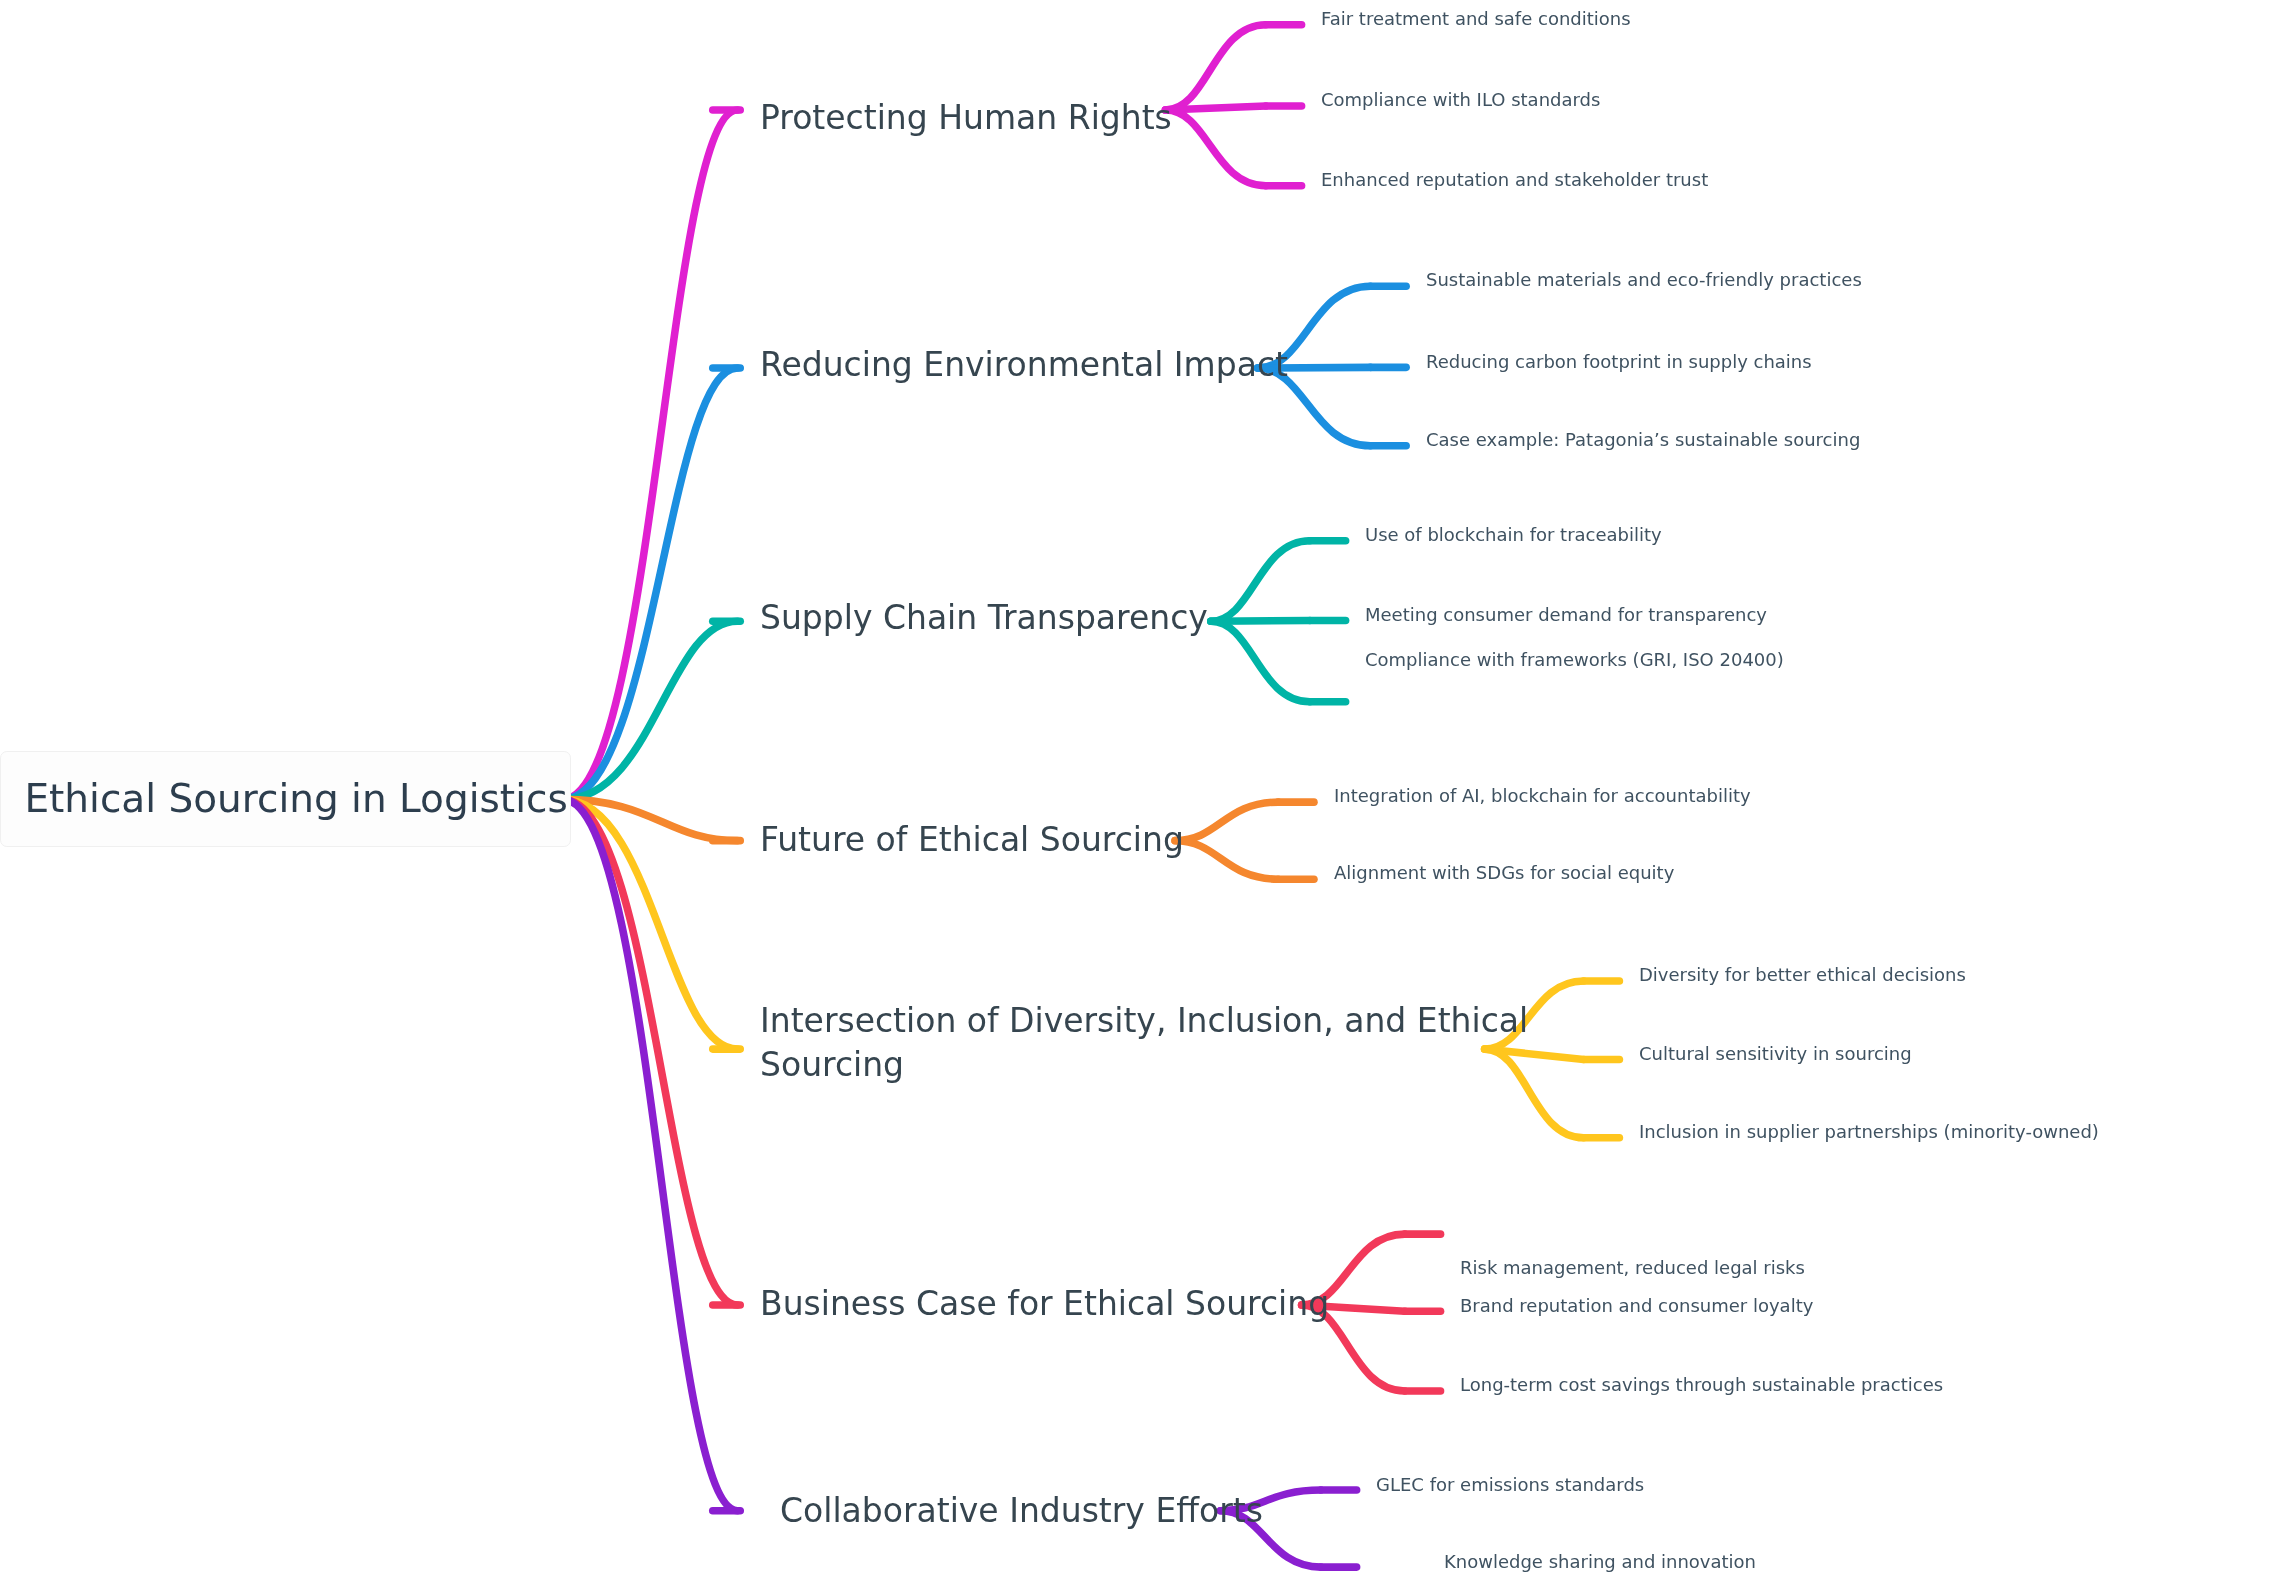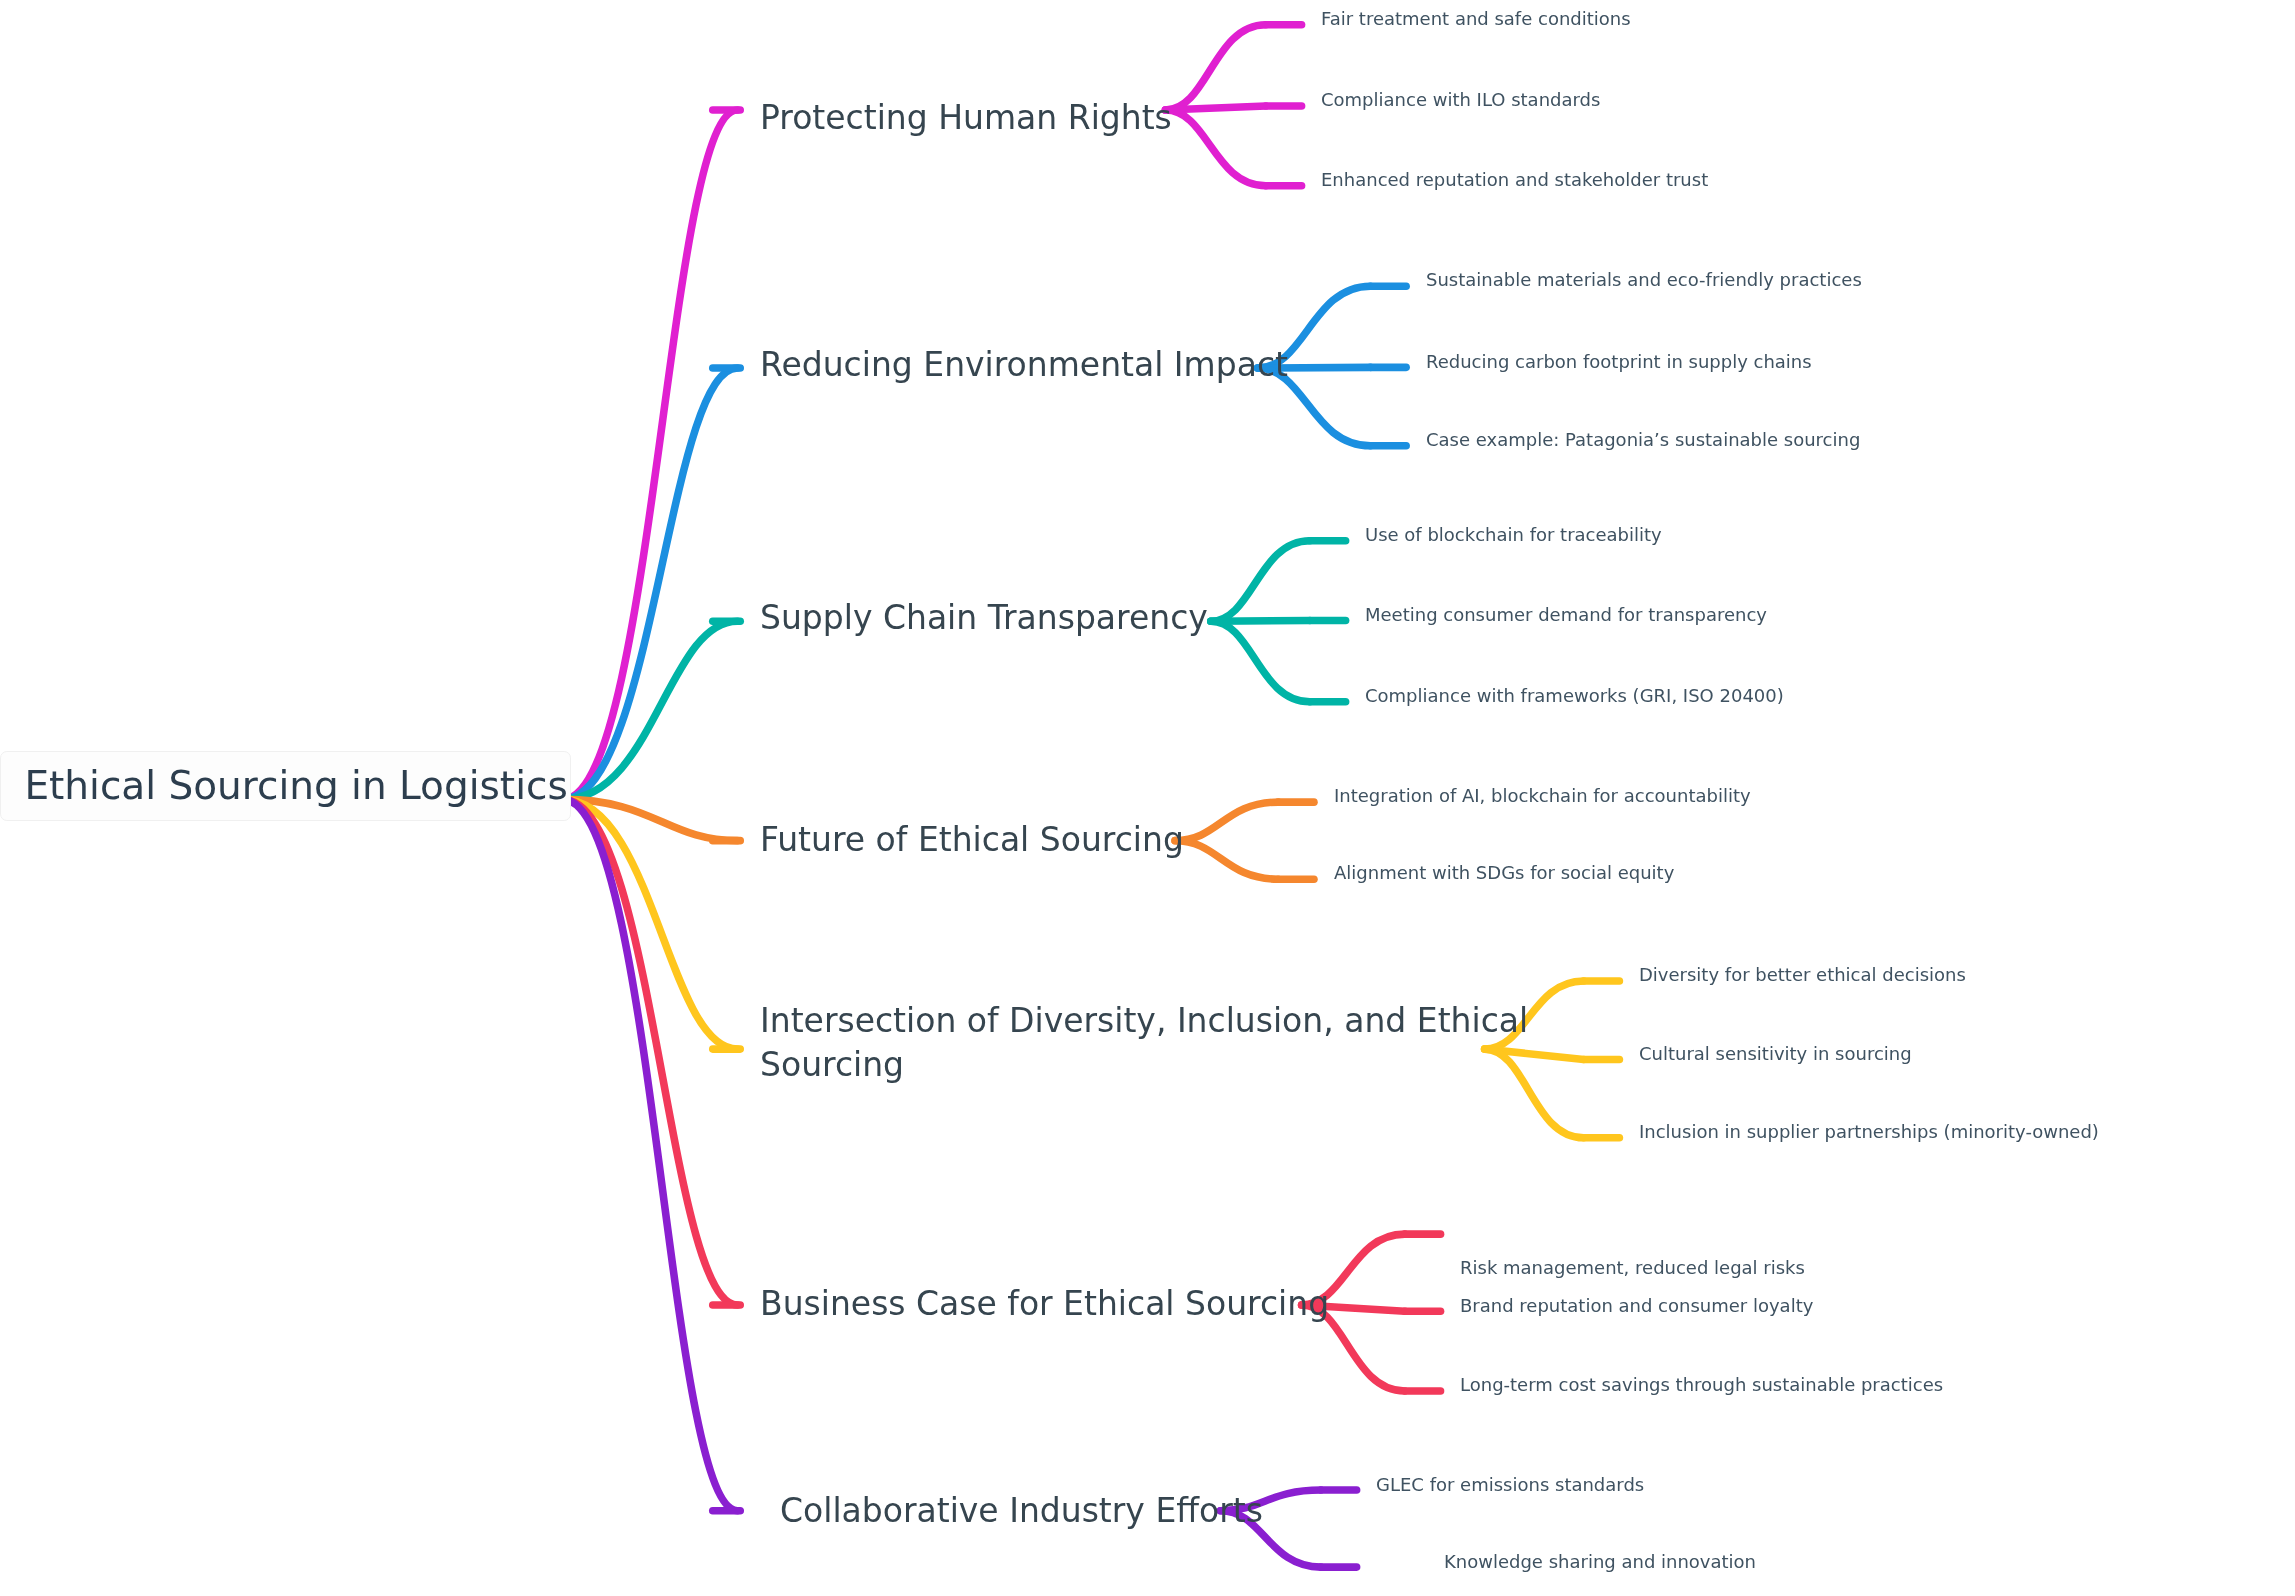--- a/index.html
+++ b/index.html
@@ -106,33 +106,33 @@
       <path d="M 2042 2022 L 2094 2022" fill="none" stroke="#F2395A" stroke-width="11" stroke-linecap="round"></path>
       <path d="M 1036 1897 L 1076 1897" fill="none" stroke="#F2395A" stroke-width="11" stroke-linecap="round"></path>
       <path d="M 818 1162 C 950.08 1162, 970.4 2196, 1072 2196" fill="none" stroke="#8A1FD0" stroke-width="11" stroke-linecap="round"></path>
       <path d="M 1774 2196 C 1835.32 2196, 1844.08 2166, 1920 2166" fill="none" stroke="#8A1FD0" stroke-width="11" stroke-linecap="round"></path>
       <path d="M 1920 2166 L 1972 2166" fill="none" stroke="#8A1FD0" stroke-width="11" stroke-linecap="round"></path>
       <path d="M 1774 2196 C 1835.32 2196, 1844.08 2278, 1920 2278" fill="none" stroke="#8A1FD0" stroke-width="11" stroke-linecap="round"></path>
       <path d="M 1920 2278 L 1972 2278" fill="none" stroke="#8A1FD0" stroke-width="11" stroke-linecap="round"></path>
       <path d="M 1036 2196 L 1076 2196" fill="none" stroke="#8A1FD0" stroke-width="11" stroke-linecap="round"></path>
     </svg>
   <div id="nodes-layer">
-      <div class="node node-root" style="left: 0px; top: 751px; width: 571px; height: 70px; display: flex; align-items: center;">Ethical Sourcing in Logistics</div>
+      <div class="node node-root" style="left: 0px; top: 751px; width: 571px; height: 96px; display: flex; align-items: center;">Ethical Sourcing in Logistics</div>
       <div class="node node-branch" style="left: 760px; top: 89px; margin-top: 8px;">Protecting Human Rights</div>
       <div class="node node-leaf" style="left: 1321px; top: 6.9px;">Fair treatment and safe conditions</div>
       <div class="node node-leaf" style="left: 1321px; top: 88px;">Compliance with ILO standards</div>
       <div class="node node-leaf" style="left: 1321px; top: 168px;">Enhanced reputation and stakeholder trust</div>
       <div class="node node-branch" style="left: 760px; top: 344px;">Reducing Environmental Impact</div>
       <div class="node node-leaf" style="left: 1426px; top: 268px;">Sustainable materials and eco-friendly practices</div>
       <div class="node node-leaf" style="left: 1426px; top: 350px;">Reducing carbon footprint in supply chains</div>
       <div class="node node-leaf" style="left: 1426px; top: 428px;">Case example: Patagonia’s sustainable sourcing</div>
       <div class="node node-branch" style="left: 760px; top: 597px;">Supply Chain Transparency</div>
       <div class="node node-leaf" style="left: 1365px; top: 523px;">Use of blockchain for traceability</div>
       <div class="node node-leaf" style="left: 1365px; top: 603px;">Meeting consumer demand for transparency</div>
-      <div class="node node-leaf" style="left: 1365px; top: 684px; text-align: center;">Compliance with frameworks (GRI, ISO 20400)</div>
+      <div class="node node-leaf" style="left: 1365px; top: 648px; text-align: center;">Compliance with frameworks (GRI, ISO 20400)</div>
       <div class="node node-branch" style="left: 760px; top: 819px;">Future of Ethical Sourcing</div>
       <div class="node node-leaf" style="left: 1334px; top: 784px;">Integration of AI, blockchain for accountability</div>
       <div class="node node-leaf" style="left: 1334px; top: 861px;">Alignment with SDGs for social equity</div>
       <div class="node node-branch node-branch-multiline" style="left: 760px; top: 999px;">Intersection of Diversity, Inclusion, and Ethical
 Sourcing</div>
       <div class="node node-leaf" style="left: 1639px; top: 963px;">Diversity for better ethical decisions</div>
       <div class="node node-leaf" style="left: 1639px; top: 1042px;">Cultural sensitivity in sourcing</div>
       <div class="node node-leaf" style="left: 1639px; top: 1120px;">Inclusion in supplier partnerships (minority-owned)</div>
       <div class="node node-branch" style="left: 760px; top: 1283px;">Business Case for Ethical Sourcing</div>
       <div class="node node-leaf" style="left: 1460px; top: 1217px; margin-top: 39px;">Risk management, reduced legal risks</div>

